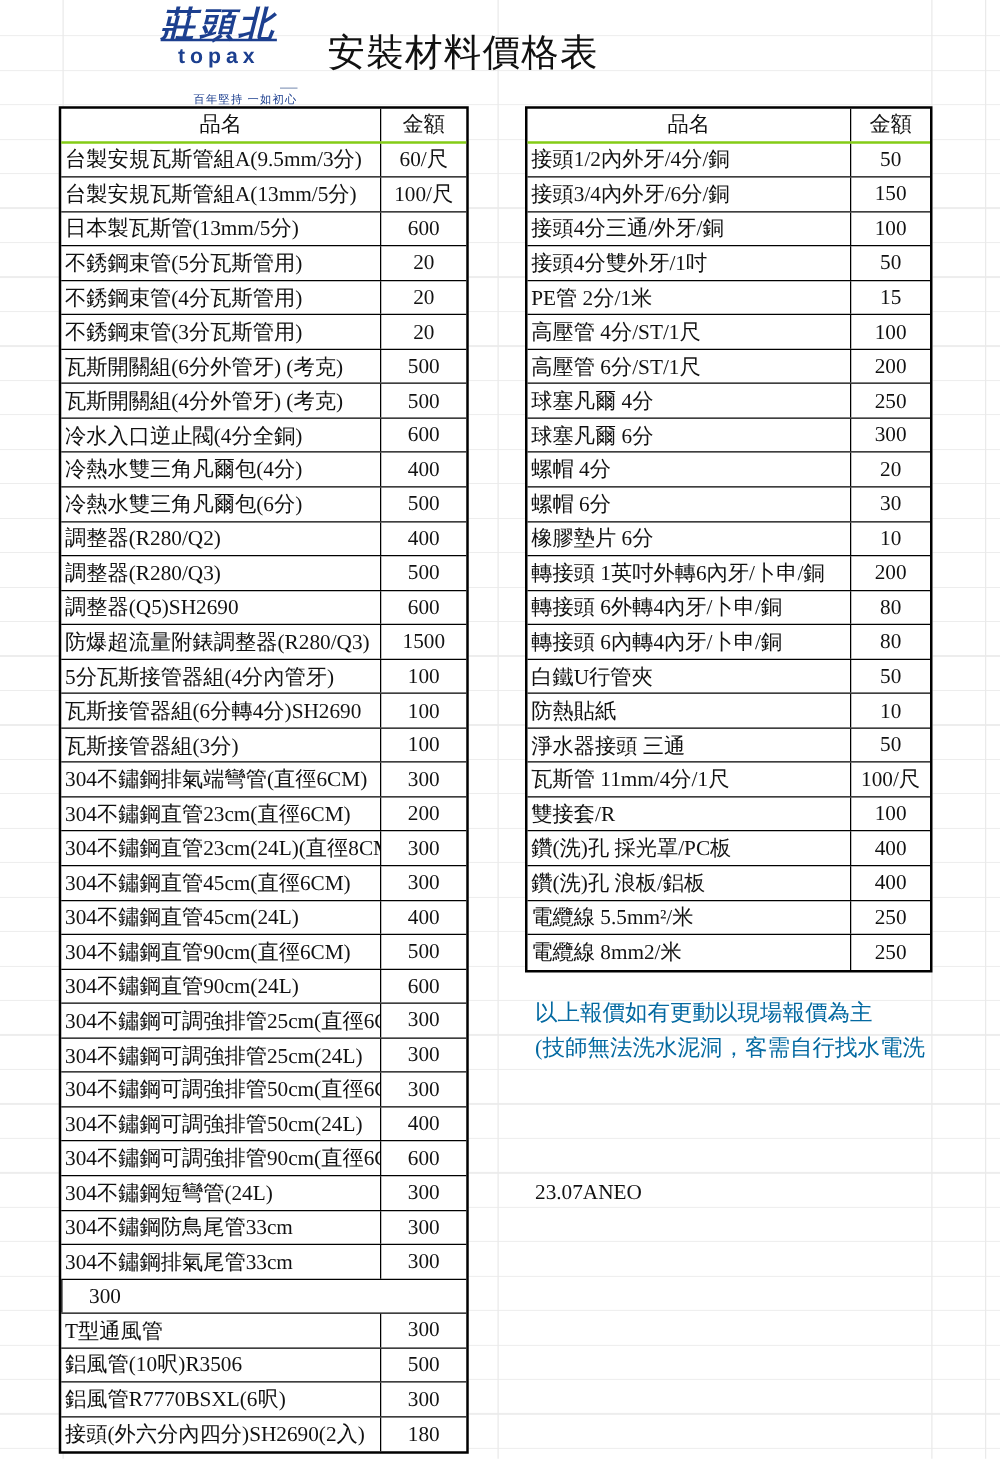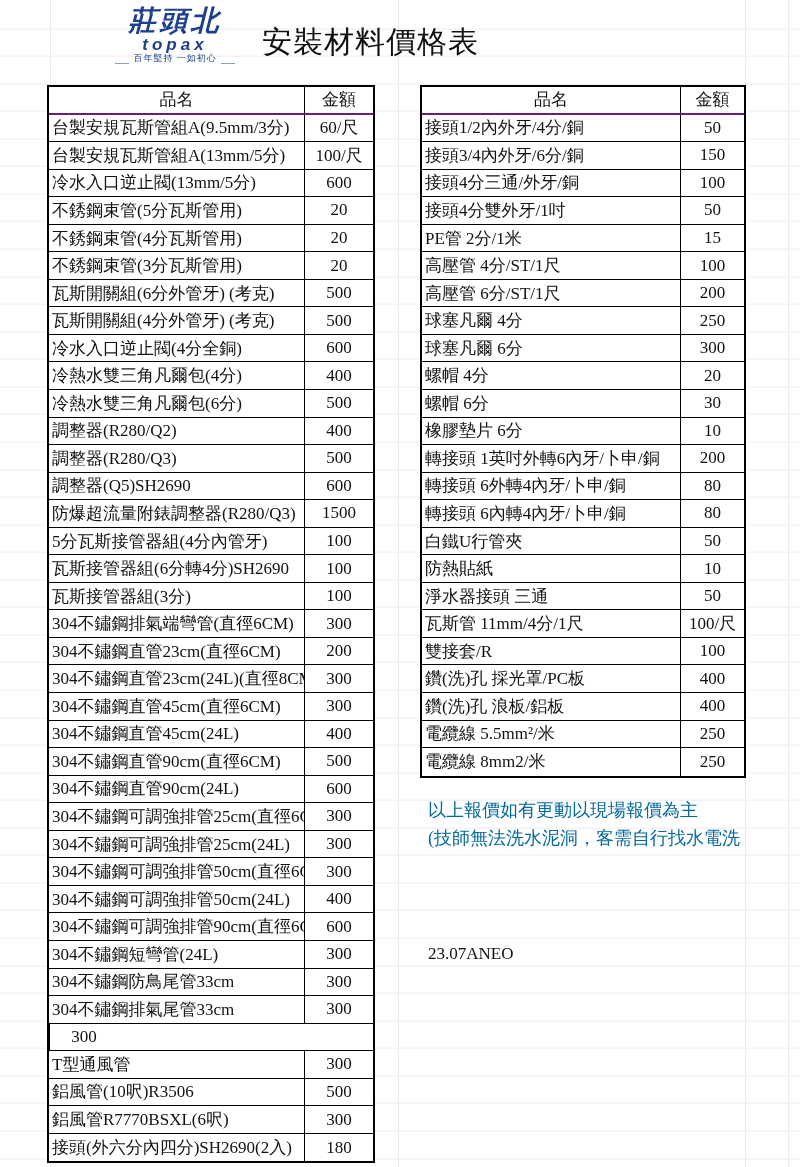--- a/index.html
+++ b/index.html
@@ -12,32 +12,32 @@
   .grid-bg{
     position:absolute;inset:0;
     background-image:repeating-linear-gradient(to bottom,
       transparent 0, transparent 26.56px, #ededed 26.56px, #ededed 27.56px);
     background-position:0 1.7px;
   }
   .vline{position:absolute;top:0;bottom:0;width:1px;background:#eaeaea;}
 
   
   .logo{position:absolute;left:112px;top:6px;width:126px;text-align:center;line-height:1.05;}
-  .logo-zh{font-size:28px;font-weight:bold;letter-spacing:3px;font-style:italic;}
-  .logo-en{font-size:17px;font-weight:bold;letter-spacing:4px;font-family:"Liberation Sans","DejaVu Sans",sans-serif;margin-top:1px;font-style:italic;}
-  .logo-tagline{margin-top:0;font-size:9px;letter-spacing:1px;display:flex;align-items:flex-end;justify-content:center;gap:4px;white-space:nowrap;}
+  .logo-zh{font-size:28px;font-weight:bold;letter-spacing:3px;font-style:italic;text-decoration:underline;}
+  .logo-en{font-size:17px;font-weight:bold;letter-spacing:4px;font-family:"Liberation Sans","DejaVu Sans",sans-serif;margin-top:1px;}
+  .logo-tagline{margin-top:16px;font-size:9px;letter-spacing:1px;display:flex;align-items:flex-end;justify-content:center;gap:4px;white-space:nowrap;flex-direction:column;}
   .tl-line{display:inline-block;width:14px;height:1px;background:#8fa0bf;}
 
   .title{position:absolute;left:262px;top:22px;margin:0;font-size:30px;font-weight:normal;letter-spacing:1px;white-space:nowrap;}
 
   
   .ptable{position:absolute;background:#fff;border:2px solid #000;box-sizing:content-box;}
   .ptable .row{display:flex;height:27.56px;box-sizing:border-box;border-bottom:1px solid #000;align-items:stretch;}
   .ptable .tbody .row:last-child{border-bottom:none;}
-  .ptable .thead .row{border-bottom:2px solid #701a75;}
+  .ptable .thead .row{border-bottom:2px solid #84cc16;}
   .cell{display:flex;align-items:center;font-size:17px;box-sizing:border-box;overflow:hidden;white-space:nowrap;}
   .cell.name{padding-left:3px;}
   .cell.amt{border-left:1px solid #000;justify-content:center;}
   .cell.th{justify-content:center;padding-left:0;}
   .left-table{left:47px;top:85px;width:324px;}
   .left-table .name{width:255px;}
   .left-table .amt{width:69px;}
   .right-table{left:420px;top:85px;width:322px;}
   .right-table .name{width:258px;}
   .right-table .amt{width:64px;}
@@ -80,21 +80,21 @@
         <div class="cell name">台製安規瓦斯管組A(9.5mm/3分)</div>
         <div class="cell amt">60/尺</div>
       </div>
 
       <div class="row">
         <div class="cell name">台製安規瓦斯管組A(13mm/5分)</div>
         <div class="cell amt">100/尺</div>
       </div>
 
       <div class="row">
-        <div class="cell name">冷水入口逆止閥(13mm/5分)</div>
+        <div class="cell name">日本製瓦斯管(13mm/5分)</div>
         <div class="cell amt">600</div>
       </div>
 
       <div class="row">
         <div class="cell name">不銹鋼束管(5分瓦斯管用)</div>
         <div class="cell amt">20</div>
       </div>
 
       <div class="row">
         <div class="cell name">不銹鋼束管(4分瓦斯管用)</div>

